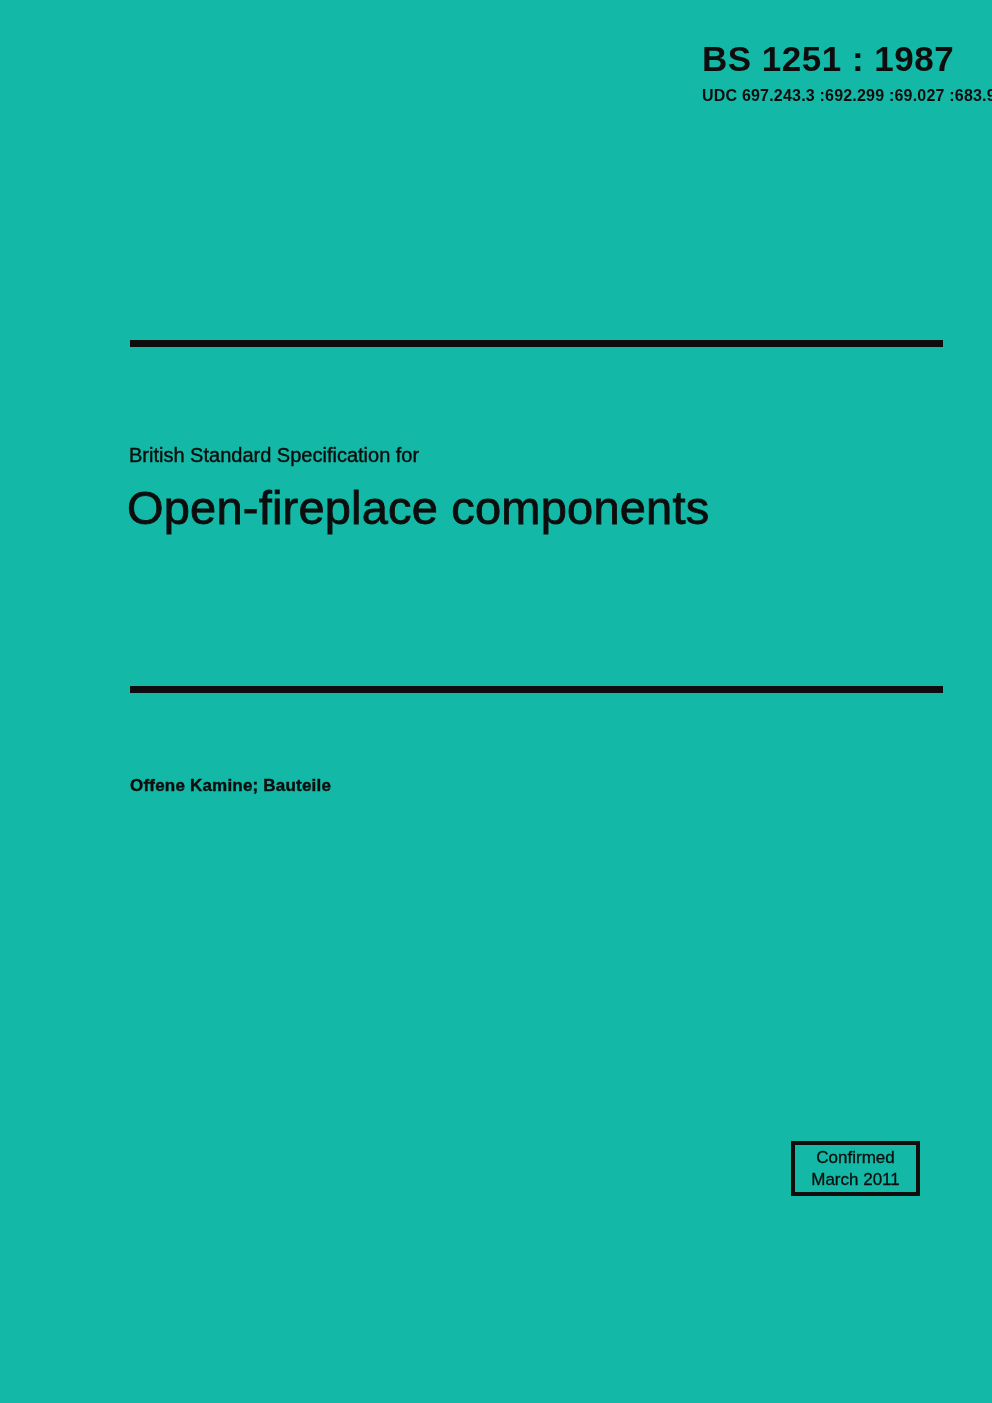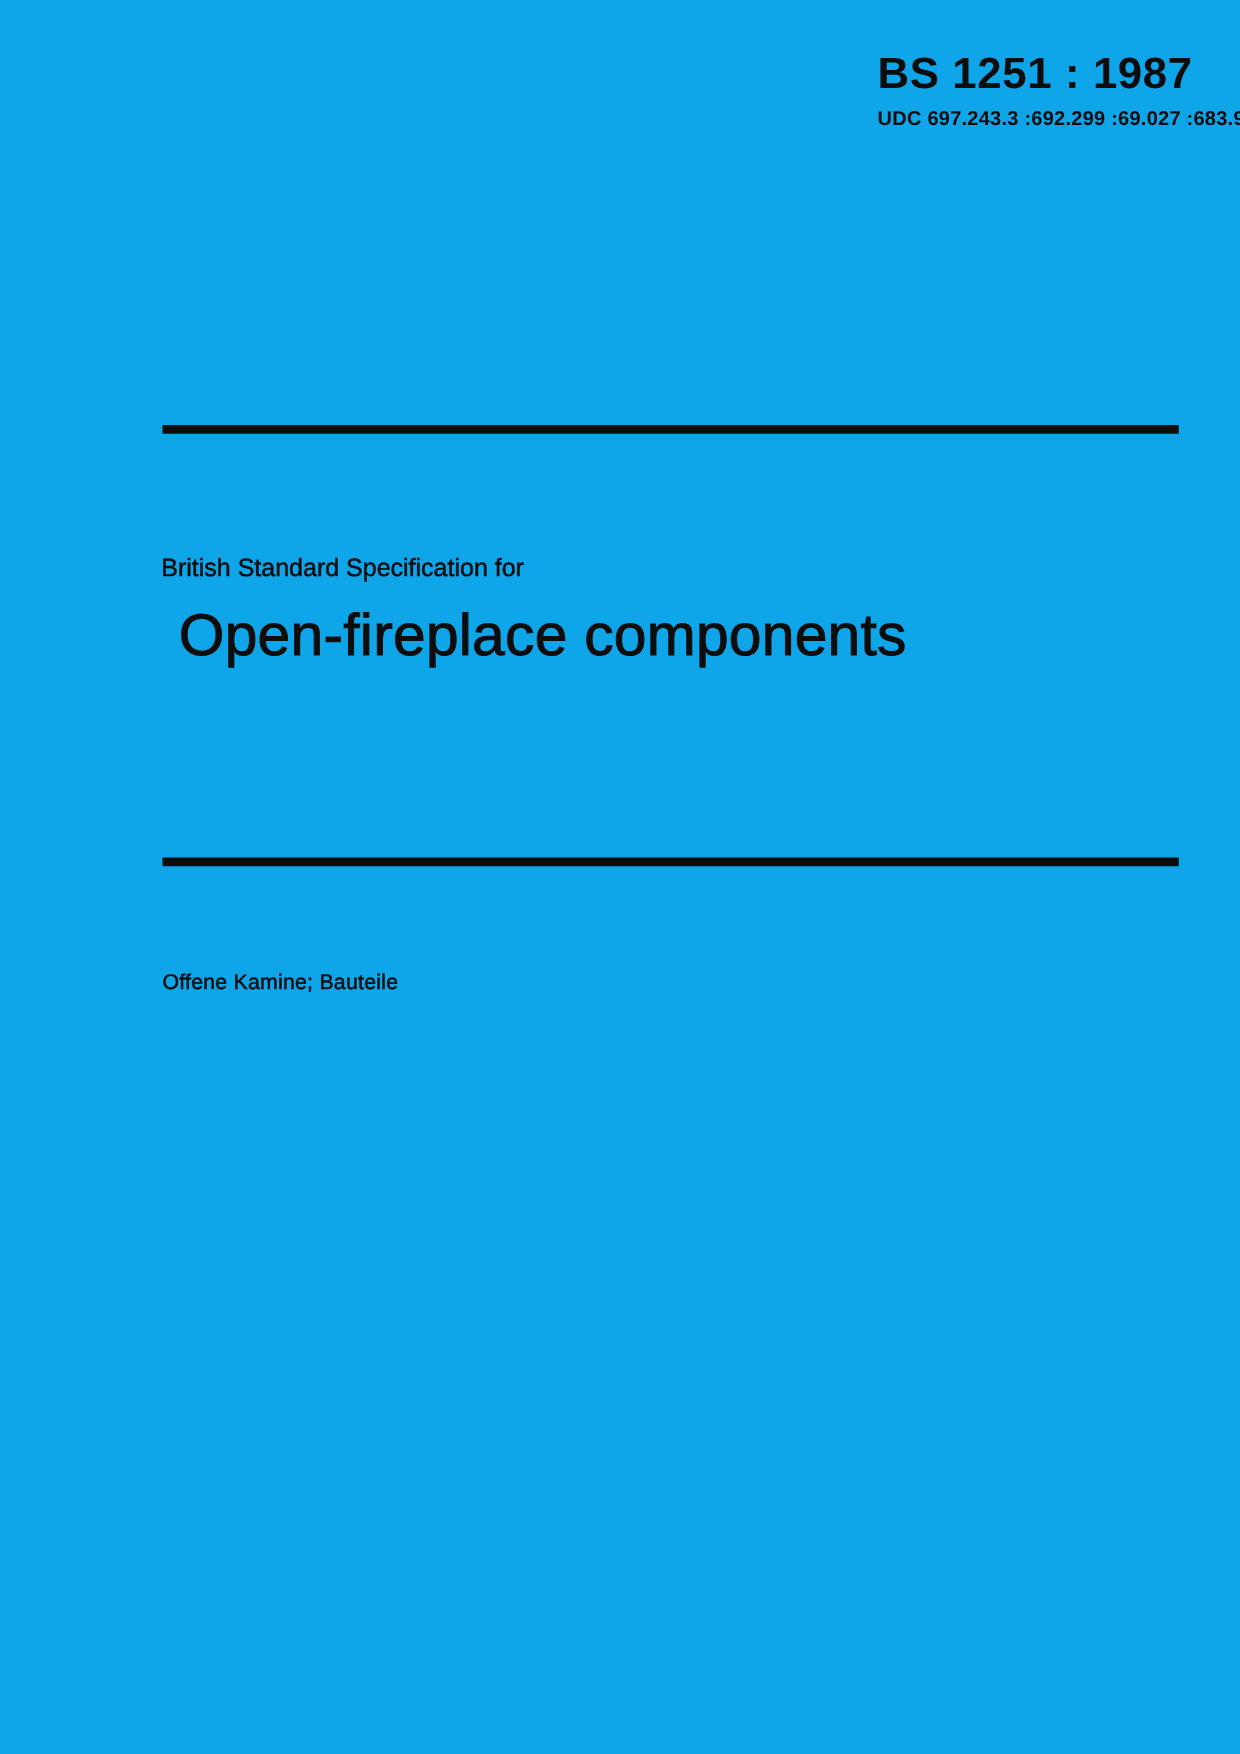--- a/index.html
+++ b/index.html
@@ -4,21 +4,21 @@
 <style>
   html, body {
     margin: 0;
     padding: 0;
     background: #ffffff;
   }
   .page {
     position: relative;
     width: 992px;
     height: 1403px;
-    background: #0ea5e9;
+    background: #14b8a6;
     font-family: "Liberation Sans", sans-serif;
     color: #0d0d0d;
     overflow: hidden;
   }
   .abs { position: absolute; white-space: nowrap; }
 
   .standard-number {
     left: 702px;
     top: 40px;
     font-size: 35px;
@@ -44,37 +44,37 @@
   .rule-bottom { top: 686px; }
 
   .heading-prefix {
     left: 129px;
     top: 438px;
     font-size: 20px;
     line-height: 34px;
     -webkit-text-stroke: 0.4px #0d0d0d;
   }
   .document-title {
-    left: 143px;
+    left: 127px;
     top: 481px;
     font-size: 47px;
     line-height: 54px;
     -webkit-text-stroke: 0.8px #0d0d0d;
     letter-spacing: 0.2px;
   }
 
   .subtitle {
     left: 130px;
     font-size: 17px;
     line-height: 21px;
     -webkit-text-stroke: 0.4px #0d0d0d;
     letter-spacing: 0.2px;
   }
   .subtitle-french { top: 747px; }
-  .subtitle-german { top: 775px; }
+  .subtitle-german { top: 775px; font-weight: bold; }
 
   .confirmed-stamp {
     left: 791px;
     top: 1141px;
     width: 129px;
     height: 55px;
     box-sizing: border-box;
     border: 4px solid #0d0d0d;
     display: flex;
     flex-direction: column;
@@ -99,14 +99,18 @@
 
   <div class="abs heading-prefix">British Standard Specification for</div>
 
   <div class="abs document-title">Open-fireplace components</div>
 
   <div class="abs rule rule-bottom"></div>
 
 
   <div class="abs subtitle subtitle-german">Offene Kamine; Bauteile</div>
 
+  <div class="abs confirmed-stamp">
+    <span>Confirmed</span>
+    <span>March 2011</span>
+  </div>
 
 </div>
 
 </body></html>

